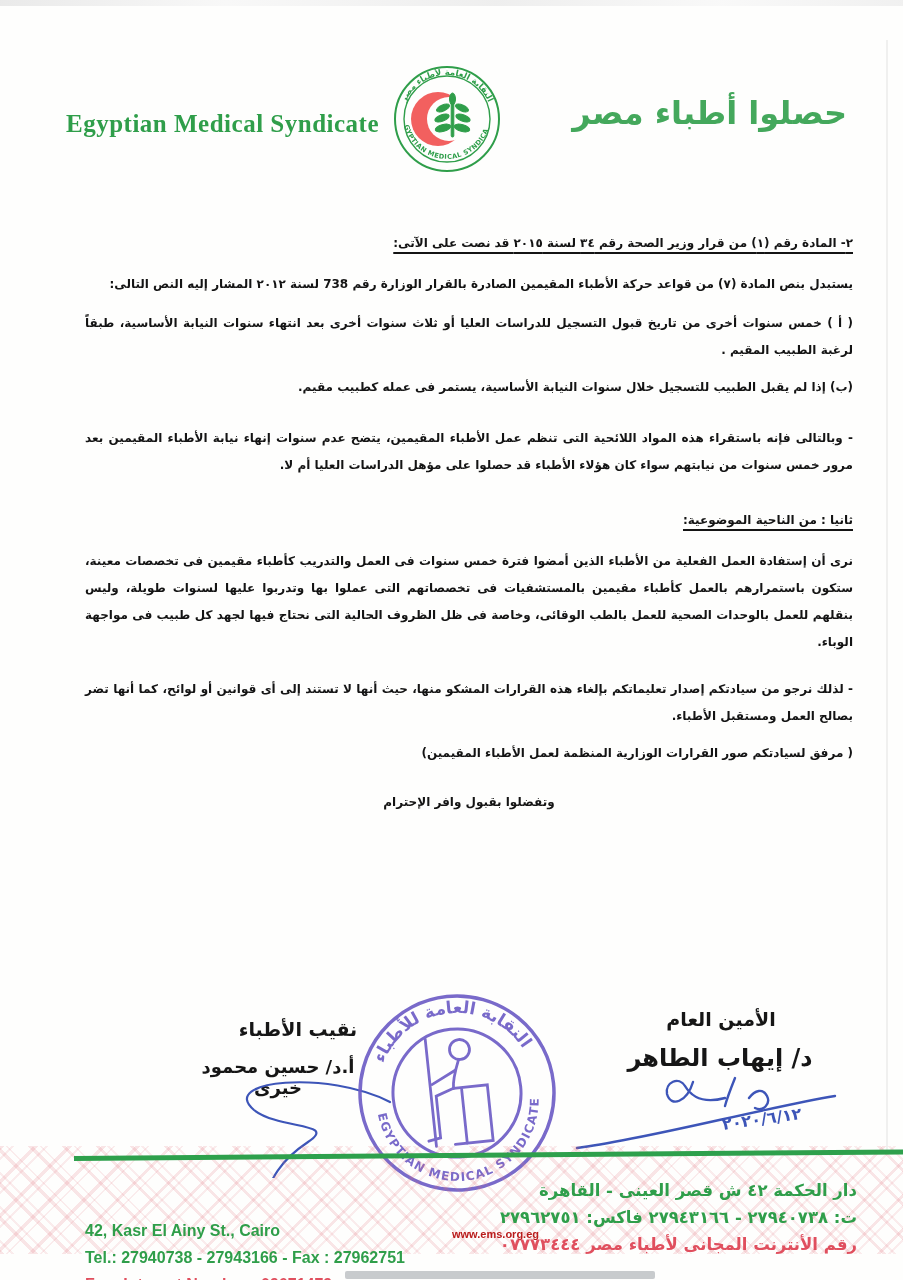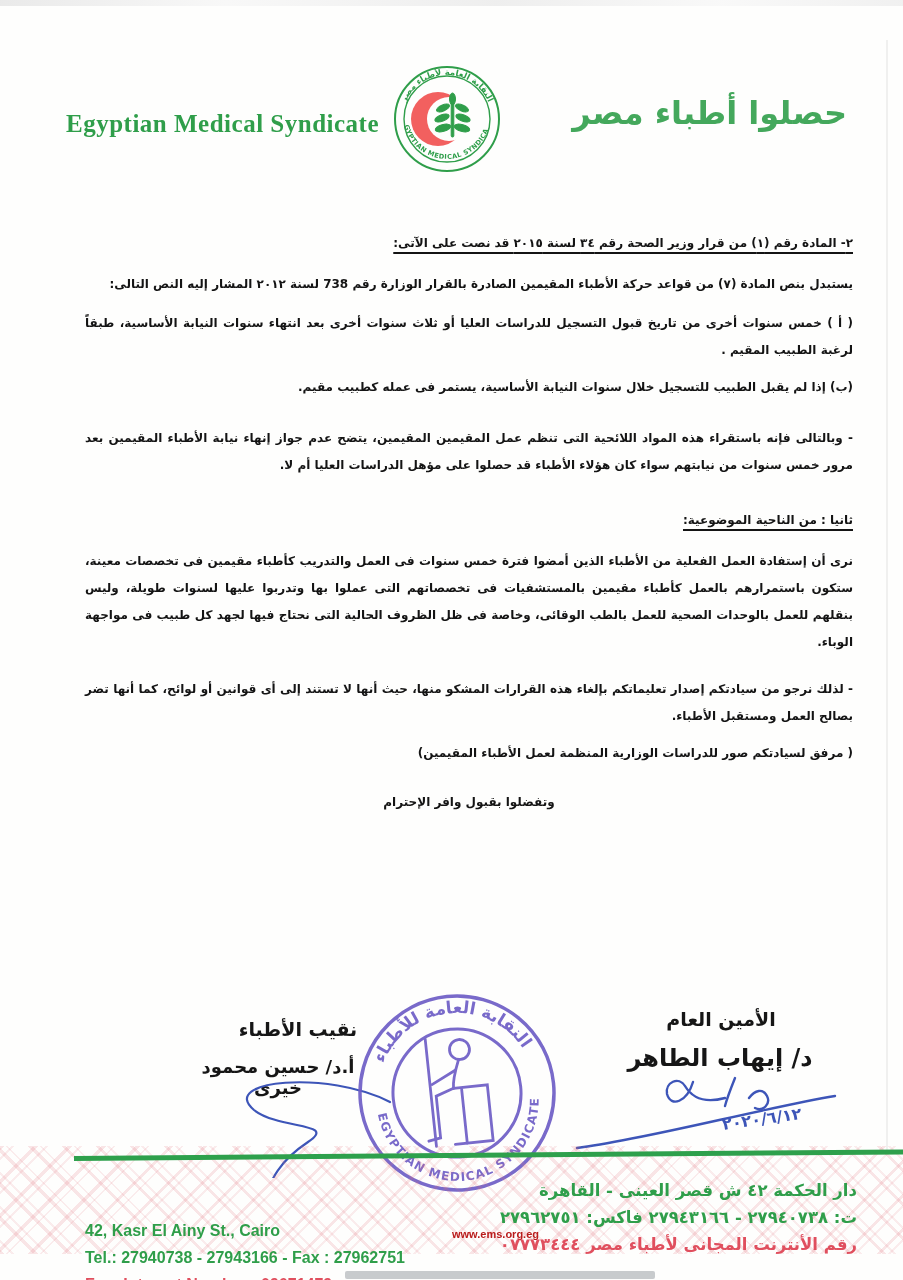--- a/index.html
+++ b/index.html
@@ -105,25 +105,25 @@
     </g>
   </svg>
 
   <div class="brand-ar">حصلوا أطباء مصر</div>
 
   <div class="body-text">
     <p class="h-underline mb14">٢- المادة رقم (١) من قرار وزير الصحة رقم ٣٤ لسنة ٢٠١٥ قد نصت على الآتى:</p>
     <p class="mb12">يستبدل بنص المادة (٧) من قواعد حركة الأطباء المقيمين الصادرة بالقرار الوزارة رقم 738 لسنة ٢٠١٢ المشار إليه النص التالى:</p>
     <p class="mb10">( أ )  خمس سنوات أخرى من تاريخ قبول التسجيل للدراسات العليا أو ثلاث سنوات أخرى بعد انتهاء سنوات النيابة الأساسية، طبقاً لرغبة الطبيب المقيم .</p>
     <p class="mb24">(ب) إذا لم يقبل الطبيب للتسجيل خلال سنوات النيابة الأساسية، يستمر فى عمله كطبيب مقيم.</p>
-    <p class="mb28">- وبالتالى فإنه باستقراء هذه المواد اللائحية التى تنظم عمل المقيمين المقيمين، يتضح عدم جواز إنهاء نيابة الأطباء المقيمين بعد مرور خمس سنوات من نيابتهم سواء كان هؤلاء الأطباء قد حصلوا على مؤهل الدراسات العليا أم لا.</p>
+    <p class="mb28">- وبالتالى فإنه باستقراء هذه المواد اللائحية التى تنظم عمل الأطباء المقيمين، يتضح عدم سنوات إنهاء نيابة الأطباء المقيمين بعد مرور خمس سنوات من نيابتهم سواء كان هؤلاء الأطباء قد حصلوا على مؤهل الدراسات العليا أم لا.</p>
     <p class="h-underline mb14">ثانيا : من الناحية الموضوعية:</p>
     <p class="mb20">نرى أن إستفادة العمل الفعلية من الأطباء الذين أمضوا فترة خمس سنوات فى العمل والتدريب كأطباء مقيمين فى تخصصات معينة، ستكون باستمرارهم بالعمل كأطباء مقيمين بالمستشفيات فى تخصصاتهم التى عملوا بها وتدربوا عليها لسنوات طويلة، وليس بنقلهم للعمل بالوحدات الصحية للعمل بالطب الوقائى، وخاصة فى ظل الظروف الحالية التى نحتاج فيها لجهد كل طبيب فى مواجهة الوباء.</p>
     <p class="mb10">- لذلك نرجو من سيادتكم إصدار تعليماتكم بإلغاء هذه القرارات المشكو منها، حيث أنها لا تستند إلى أى قوانين أو لوائح، كما أنها تضر بصالح العمل ومستقبل الأطباء.</p>
-    <p class="mb22">( مرفق لسيادتكم صور للدراسات الوزارية المنظمة لعمل الأطباء المقيمين)</p>
+    <p class="mb22">( مرفق لسيادتكم صور القرارات الوزارية المنظمة لعمل الأطباء المقيمين)</p>
     <p class="closing">وتفضلوا بقبول وافر الإحترام</p>
   </div>
 
   <div class="sig-title-right">الأمين العام</div>
   <div class="sig-name-right">د/ إيهاب الطاهر</div>
   <svg class="sig-svg-right" viewBox="0 0 268 96">
     <g stroke="#3d55b8" stroke-width="2.4" fill="none" stroke-linecap="round">
       <path d="M4,82 C70,74 190,42 262,30"></path>
       <path d="M120,16 C114,36 98,42 94,28 C92,16 106,10 112,20 C118,30 130,38 152,32"></path>
       <path d="M162,12 C158,22 154,32 152,40"></path>

